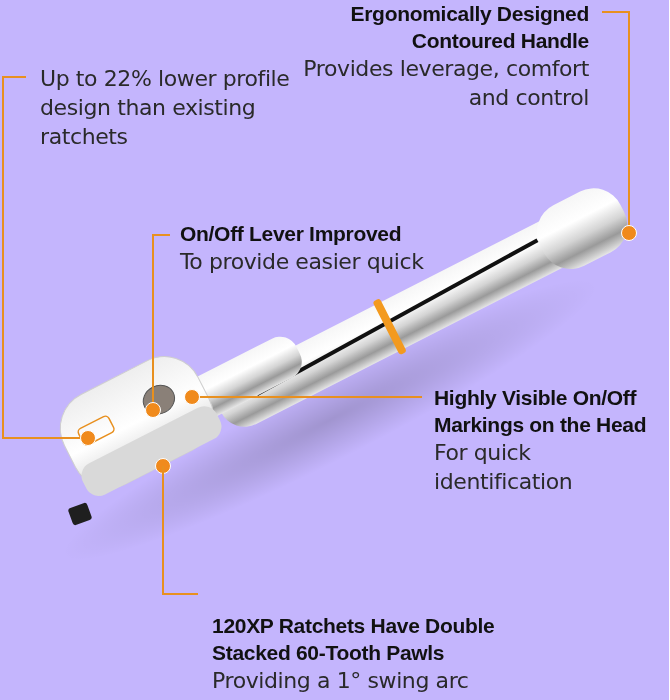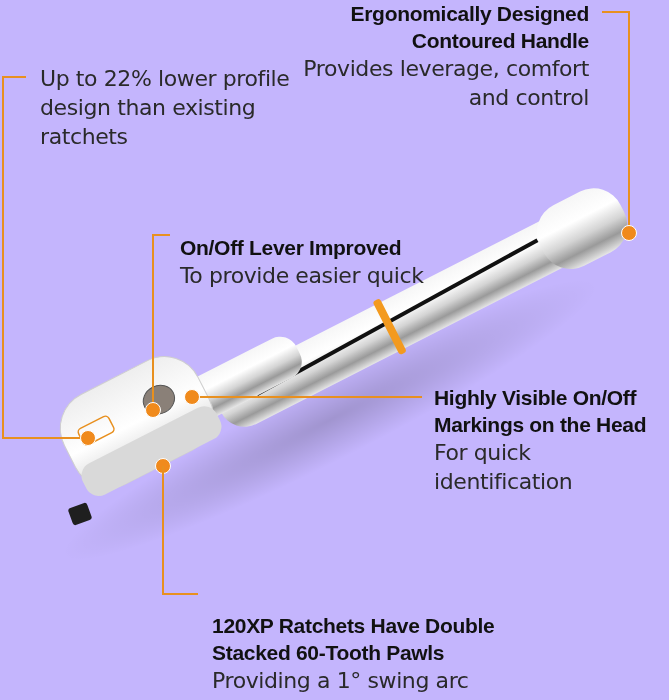--- a/index.html
+++ b/index.html
@@ -75,21 +75,21 @@
   <div class="dot" style="left:88px; top:438px;"></div>
   <div class="callout" style="left:40px; top:64px; width:260px;">
     <span class="desc">Up to 22% lower profile</span>
     <span class="desc">design than existing</span>
     <span class="desc">ratchets</span>
   </div>
 
   <div class="line" style="left:152px; top:234px; width:18px; height:2px;"></div>
   <div class="line" style="left:152px; top:234px; width:2px; height:176px;"></div>
   <div class="dot" style="left:153px; top:410px;"></div>
-  <div class="callout" style="left:180px; top:234px; width:280px;">
+  <div class="callout" style="left:180px; top:220px; width:280px;">
     <span class="title">On/Off Lever Improved</span>
     <span class="desc">To provide easier quick</span>
   </div>
 
   <div class="line" style="left:192px; top:396px; width:230px; height:2px;"></div>
   <div class="dot" style="left:192px; top:397px;"></div>
   <div class="callout" style="left:434px; top:384px; width:240px;">
     <span class="title">Highly Visible On/Off</span>
     <span class="title">Markings on the Head</span>
     <span class="desc">For quick identification</span>

